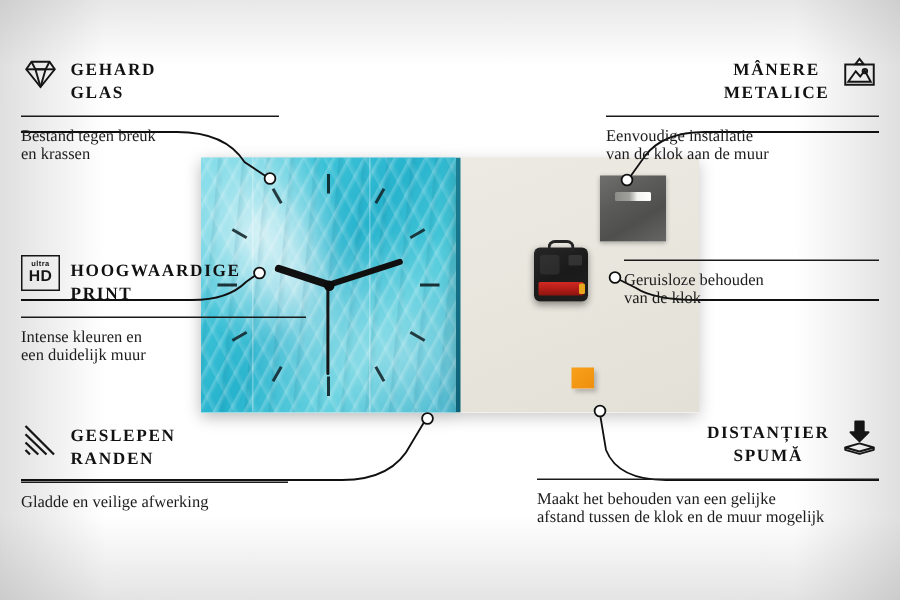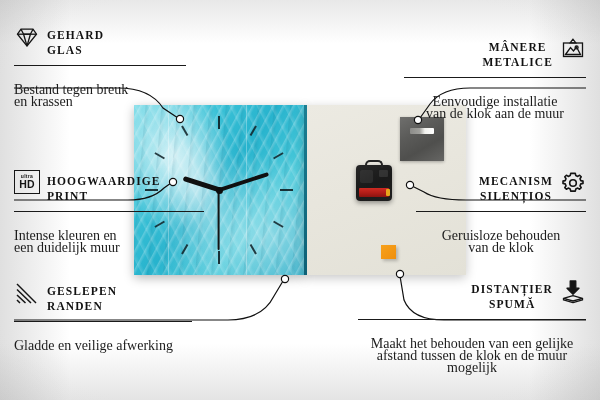--- a/index.html
+++ b/index.html
@@ -129,27 +129,27 @@
     letter-spacing: 1.1px;
     line-height: 15px;
     color: #121212;
     text-transform: uppercase;
     white-space: pre-line;
   }
   .feature.right .title { text-align: center; }
   .rule { height:1px; background:#1a1a1a; margin-top:3px; }
   .desc {
     font-family: "Liberation Serif", serif;
-    font-size: 14px;
+    font-size: 11px;
     line-height: 12px;
     color: #1c1c1c;
-    margin-top: 18px;
+    margin-top: 7px;
     white-space: pre-line;
   }
-  .feature.right .desc { text-align: center; }
+  .feature.right .desc { text-align: left; }
 
   
   .icon { width: 26px; height: 38px; flex: 0 0 26px; position: relative; border-radius: 11px; }
   .icon svg { display:block; width:26px; height:26px; }
   .hdbox {
     width: 26px; height: 24px; border: 1.6px solid #151515;
     display:flex; flex-direction:column; align-items:center; justify-content:center;
     line-height: 1;
   }
   .hdbox .u { font-size: 5px; letter-spacing: .3px; font-weight:700; color:#151515;
@@ -252,21 +252,21 @@
     <path d="M586,88 L470,88 Q442,88 430,104 L420,118"></path>
     <circle cx="418" cy="120" r="3.6"></circle>
 
     <path d="M586,200 L466,200 Q436,200 424,192 L412,186"></path>
     <circle cx="410" cy="185" r="3.6"></circle>
 
     <path d="M586,320 L444,320 Q412,320 404,300 L400,276"></path>
     <circle cx="400" cy="274" r="3.6"></circle>
   </svg>
 
-  <div class="feature left" style="left:14px; top:24px; width:172px;">
+  <div class="feature left" style="left:14px; top:36px; width:172px;">
     <div class="head">
       <span class="icon">
         <svg viewBox="0 0 26 26">
             <g fill="none" stroke="#151515" stroke-width="1.3">
           <path d="M3.5 10.2 L7 5.2 H19 L22.5 10.2 L13 22 Z"></path>
           <path d="M3.5 10.2 H22.5"></path>
               <path d="M7 5.2 L9.6 10.2 L13 22"></path>
           <path d="M19 5.2 L16.4 10.2 L13 22"></path>
               <path d="M9.6 10.2 H16.4"></path>
         </g>
@@ -329,32 +329,20 @@
         </g>
           </svg>
       </span>
     </div>
     <div class="rule"></div>
     <div class="desc">Eenvoudige installatie
 van de klok aan de muur</div>
   </div>
 
   <div class="feature right" style="right:14px; top:170px; width:170px;">
-    <div class="head">
-      <span class="title">MECANISM
-SILENȚIOS</span>
-      <span class="icon">
-        <svg viewBox="0 0 26 26">
-            <g fill="none" stroke="#151515" stroke-width="1.6" stroke-linejoin="round">
-          <path d="M13 3.4 l2.3 0 .5 2.2 1.9 .8 1.9-1.2 1.6 1.6-1.2 1.9 .8 1.9 2.2 .5 0 2.3-2.2 .5-.8 1.9 1.2 1.9-1.6 1.6-1.9-1.2-1.9 .8-.5 2.2-2.3 0-2.3 0-.5-2.2-1.9-.8-1.9 1.2-1.6-1.6 1.2-1.9-.8-1.9-2.2-.5 0-2.3 2.2-.5 .8-1.9-1.2-1.9 1.6-1.6 1.9 1.2 1.9-.8 .5-2.2 2.3 0Z"></path>
-          <circle cx="13" cy="13" r="3.3"></circle>
-        </g>
-          </svg>
-      </span>
-    </div>
     <div class="rule"></div>
     <div class="desc">Geruisloze behouden
 van de klok</div>
   </div>
 
   <div class="feature right" style="right:14px; top:278px; width:228px;">
     <div class="head">
       <span class="title">DISTANȚIER
 SPUMĂ</span>
       <span class="icon">

